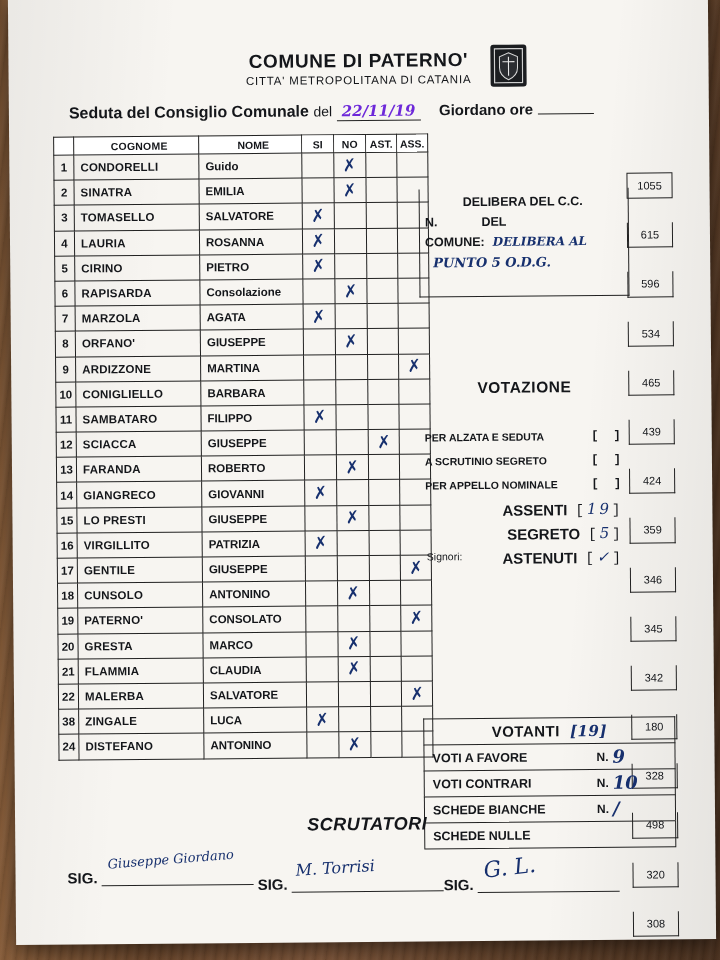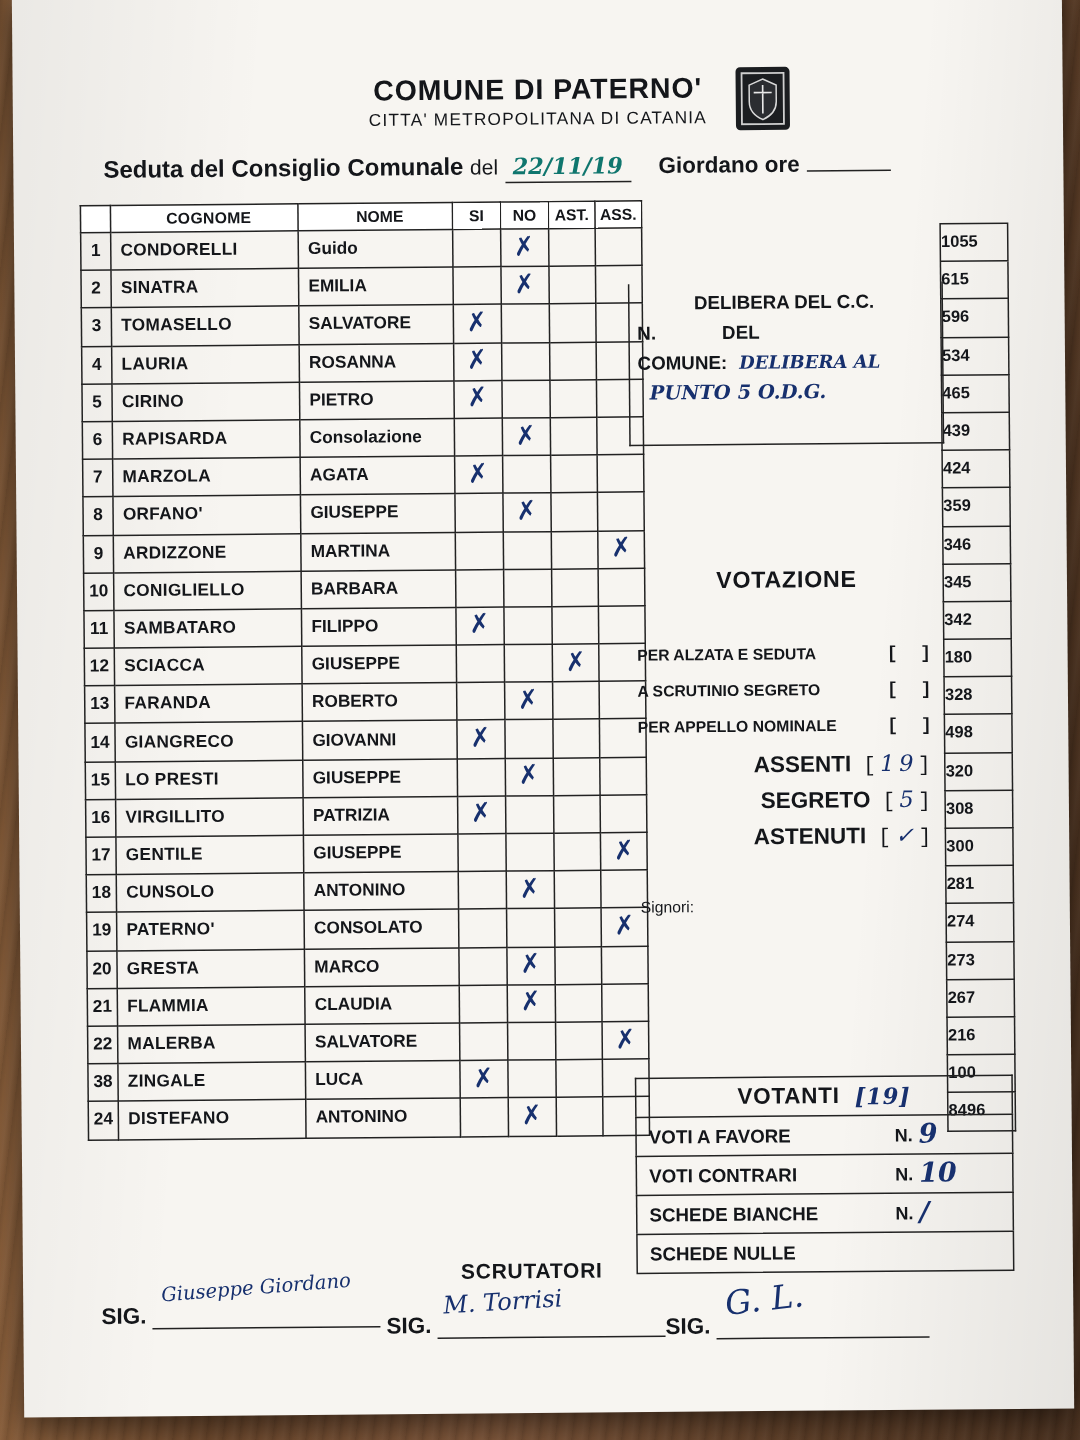--- a/index.html
+++ b/index.html
@@ -44,59 +44,59 @@
     position:absolute;right:182px;top:52px;width:36px;height:42px;
     background:#1b1d20;border-radius:3px;
     display:flex;align-items:center;justify-content:center;
   }
   .crest svg{display:block}
   .seduta{
     position:absolute;left:60px;top:108px;right:40px;
     font-size:16px;font-weight:bold;
   }
   .seduta .sm{font-weight:normal;font-size:14px}
-  .hand{font-family:"DejaVu Serif",serif;color:#0f766e;font-style:italic;}
+  .hand{font-family:"DejaVu Serif",serif;color:#6d28d9;font-style:italic;}
   .rule{display:inline-block;border-bottom:1px solid #222;}
   
   table{border-collapse:collapse;}
   .vt{position:absolute;left:44px;top:140px;}
   .vt td,.vt th{border:1px solid #222;font-size:11.5px;padding:0;}
   .vt th{height:17px;font-size:10.5px;font-weight:bold;text-align:center;background:#fff;}
   .vt td{height:24.2px;}
   .c-n{width:19px;text-align:center;font-size:10.5px;font-weight:bold;}
   .c-cog{width:118px;padding-left:6px!important;font-weight:bold;font-size:12.5px;letter-spacing:.2px;}
   .c-nom{width:96px;padding-left:6px!important;font-weight:bold;font-size:11.5px;}
   .c-si,.c-no,.c-ast,.c-ass{width:31px;text-align:center;position:relative;}
   .c-ast{width:30px}.c-ass{width:30px}
   .x{font-family:"DejaVu Serif",serif;color:#17306e;font-size:17px;line-height:1;display:inline-block;transform:rotate(-6deg)}
   
   .nums{position:absolute;left:617px;top:157px;}
   .nums div{height:24.2px;width:44px;border-left:1px solid #222;border-right:1px solid #222;border-bottom:1px solid #222;
-    font-size:11px;line-height:24.2px;font-weight:bold;}
+    font-size:11px;text-align:center;line-height:24.2px;font-weight:normal;margin-top:24px;}
   .nums div:first-child{border-top:1px solid #222}
   .delib{position:absolute;left:409px;top:199px;width:208px;}
   .delib .l{font-size:12.5px;font-weight:bold;padding:3px 6px;}
   .box-lines{position:absolute;left:409px;top:196px;width:208px;height:107px;border:1px solid #222;border-top:none;border-bottom:1px solid #222;}
   .votaz-title{position:absolute;left:409px;top:386px;width:208px;text-align:center;font-size:15.5px;font-weight:bold;letter-spacing:.5px;}
   .modes{position:absolute;left:409px;top:432px;width:208px;}
   .modes .row{display:flex;align-items:center;justify-content:space-between;height:24.2px;font-size:10.5px;font-weight:bold;padding:0 4px;}
   .brk{font-family:"Liberation Mono",monospace;font-size:12px;letter-spacing:4px;}
   .tot{position:absolute;left:409px;top:505px;width:208px;}
   .tot .row{display:flex;align-items:center;justify-content:flex-end;height:24.2px;font-size:15px;font-weight:bold;gap:8px;padding-right:6px;}
   .tot .bk{font-family:"Liberation Mono",monospace;font-weight:normal;font-size:14px;letter-spacing:3px;}
-  .signori{position:absolute;left:414px;top:606px;font-size:10.5px;}
+  .signori{position:absolute;left:414px;top:557px;font-size:10.5px;}
   
   .votanti{position:absolute;left:409px;top:725px;width:252px;}
   .votanti .r{border:1px solid #222;border-bottom:none;height:25px;display:flex;align-items:center;font-size:12.5px;font-weight:bold;padding:0 8px;}
   .votanti .r:last-child{border-bottom:1px solid #222;}
   .votanti .r.center{justify-content:center;font-size:15px;letter-spacing:.5px;gap:10px}
   .votanti .r .n{margin-left:auto;font-weight:bold;font-size:12px;padding-right:4px}
   .votanti .r .hv{font-family:"DejaVu Serif",serif;color:#17306e;font-size:18px;font-style:italic;width:54px;text-align:left;}
   
-  .scr-title{position:absolute;left:292px;top:845px;font-size:14px;font-weight:bold;letter-spacing:.5px;}
+  .scr-title{position:absolute;left:292px;top:820px;font-size:18px;font-weight:bold;letter-spacing:.5px;font-style:italic;}
   .sig{position:absolute;font-size:15px;font-weight:bold;}
   .sig .ln{display:inline-block;border-bottom:1.3px solid #222;height:17px;vertical-align:bottom;}
   .sign-hand{position:absolute;font-family:"DejaVu Serif",serif;color:#17306e;font-style:italic;}
   
   .hw{font-family:"DejaVu Serif",serif;color:#17306e;font-style:italic;}
 </style>
 </head>
 <body>
 
 <div id="desk"></div>

